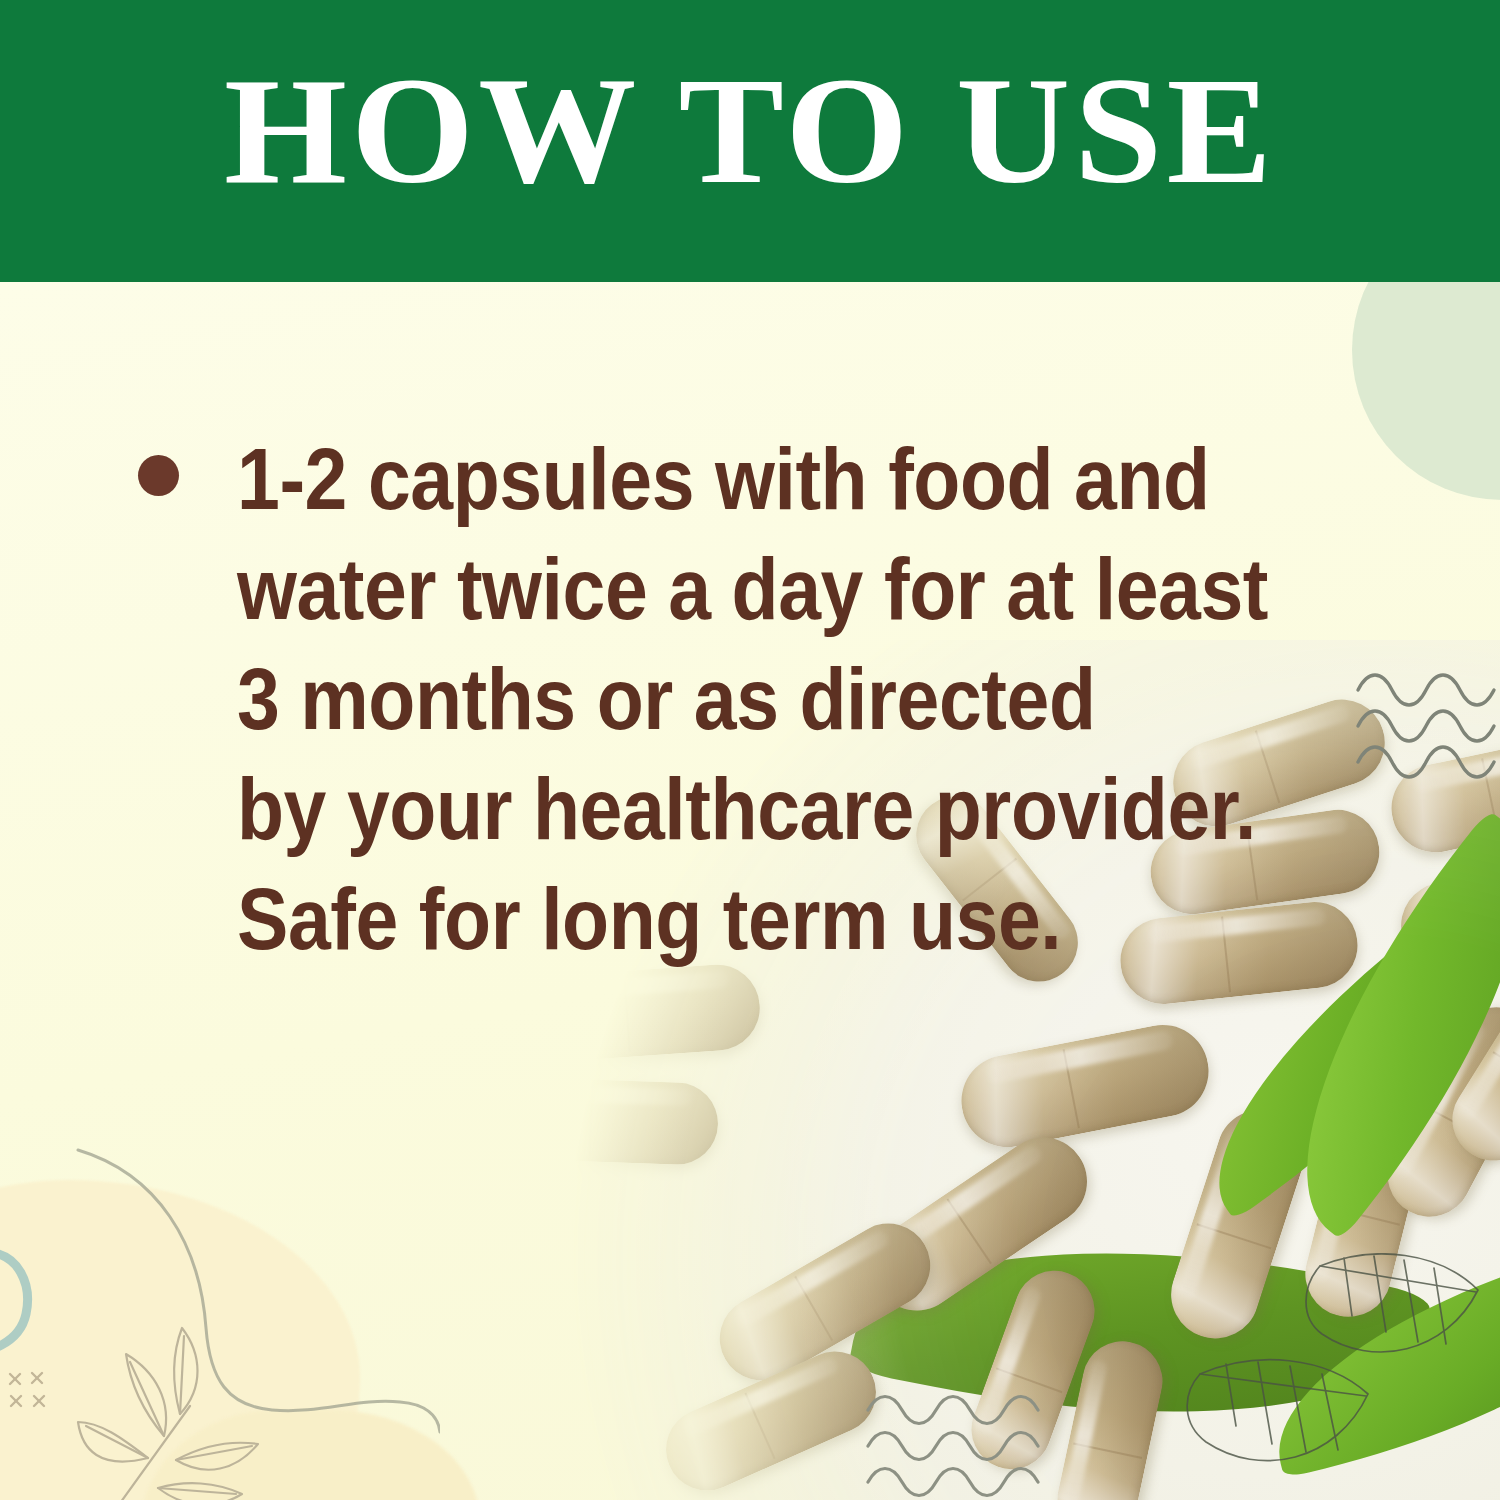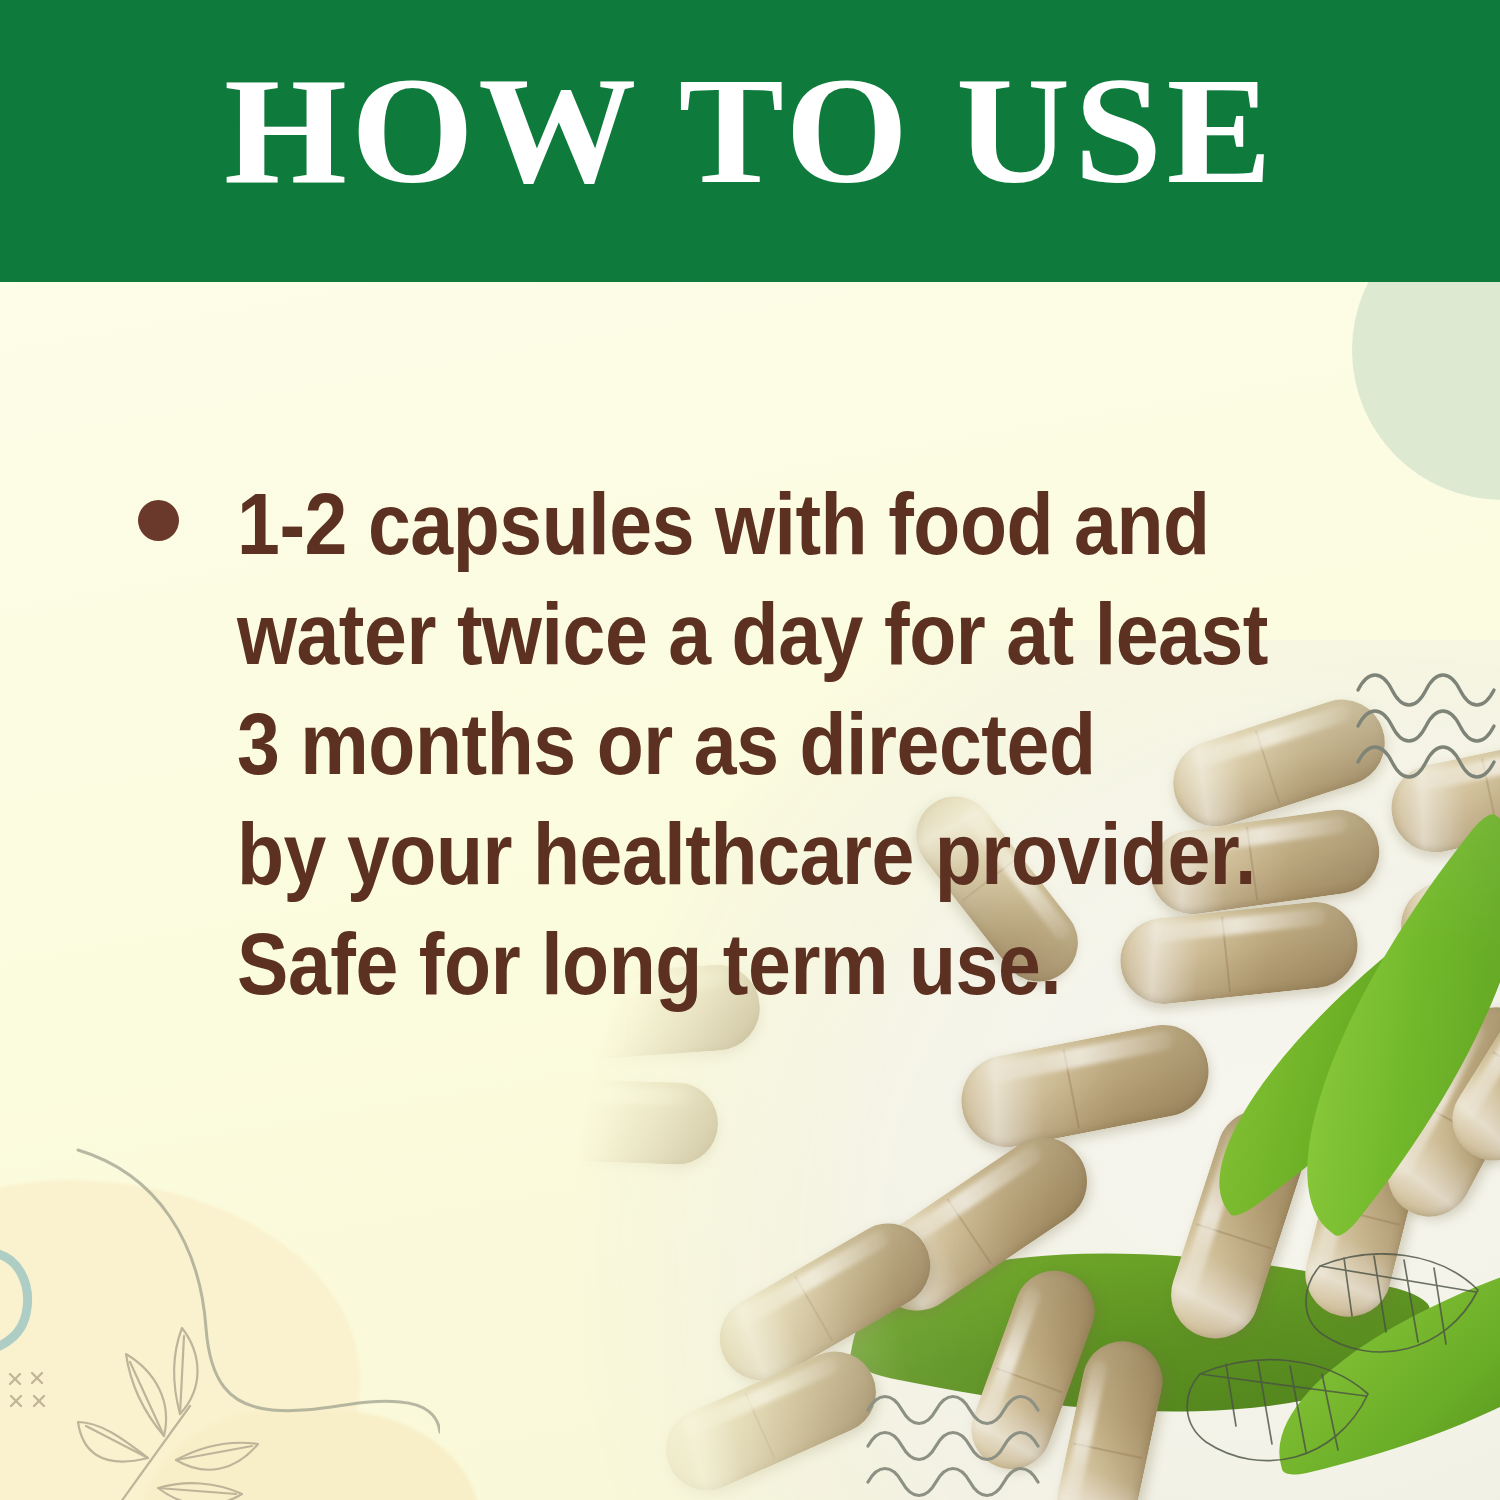--- a/index.html
+++ b/index.html
@@ -215,21 +215,20 @@
   }
 
   
   #instruction-block {
     position: absolute;
     left: 138px; top: 424px;
     width: 1060px;
     z-index: 30;
     display: flex;
     align-items: flex-start;
-    margin-top: 45px;
   }
   #bullet-marker {
     flex: 0 0 auto;
     width: 41px; height: 41px;
     border-radius: 50%;
     background: #6b392b;
     margin-top: 31px;
     margin-right: 58px;
   }
   #instruction-lines {

